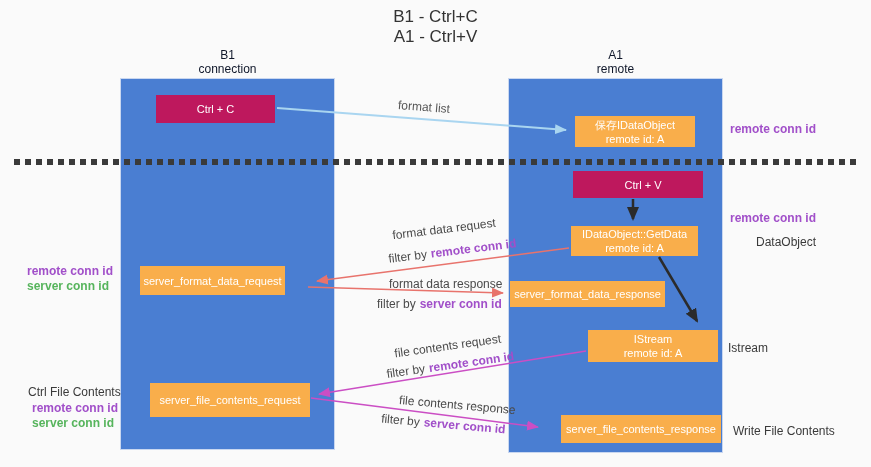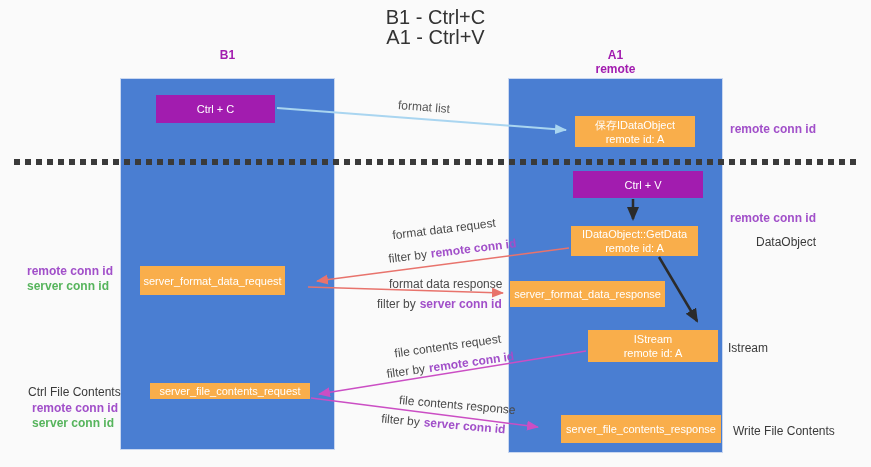--- a/index.html
+++ b/index.html
@@ -1,47 +1,47 @@
 <!DOCTYPE html>
 <html><head>
 <meta charset="utf-8">
 <style>
   html,body { margin:0; padding:0; background:#fafafa; }
   .canvas { position:relative; width:871px; height:467px; background:#fafafa;
             font-family:"Liberation Sans", sans-serif; overflow:hidden; }
   .abs { position:absolute; }
 
-  .title { left:0; right:0; top:7px; text-align:center; font-size:20px;
+  .title { left:0; right:0; top:7px; text-align:center; font-size:17px;
            color:#333; line-height:20px; }
 
-  .lane-header { text-align:center; font-size:12px; color:#a21caf; line-height:14px;font-weight:bold; }
+  .lane-header { text-align:center; font-size:12px; color:#0f172a; line-height:14px; }
   #hdr-left  { left:120px; width:215px; top:48px; }
   #hdr-right { left:508px; width:215px; top:48px; }
 
   .lane { background:#4a7ed2; border:1px solid #c9d7f0; box-sizing:border-box; }
   #lane-left  { left:120px; top:78px; width:215px; height:372px; }
   #lane-right { left:508px; top:78px; width:215px; height:375px; }
 
   .dashed { left:14px; top:159px; width:845px; height:6px;
             background:repeating-linear-gradient(90deg,#3a3a3a 0 6px, transparent 6px 11px); }
 
   .node { position:absolute; color:#fff; font-size:11px; text-align:center;
           display:flex; flex-direction:column; justify-content:center;
           line-height:14px; white-space:nowrap; }
-  .green  { background:#a21caf; }
+  .green  { background:#be185d; }
   .orange { background:#f9ae4b; }
 
   #ctrl-c    { left:156px; top:95px;  width:119px; height:28px; }
   #save-obj  { left:575px; top:116px; width:120px; height:31px; }
   #ctrl-v    { left:573px; top:171px; width:120px; height:27px;padding-left:10px; }
   #getdata   { left:571px; top:226px; width:127px; height:30px; }
   #fmt-req   { left:140px; top:266px; width:145px; height:29px; }
   #fmt-resp  { left:510px; top:281px; width:155px; height:26px; }
   #istream   { left:588px; top:330px; width:130px; height:32px; }
-  #file-req  { left:150px; top:383px; width:160px; height:16px; }
+  #file-req  { left:150px; top:383px; width:160px; height:34px; }
   #file-resp { left:545px; top:415px; width:160px; height:28px;margin-left:16px; }
 
   .ann { font-size:12px; color:#3a3a3a; white-space:nowrap; }
   .purple { color:#a14fc9; font-weight:bold; }
   .greent { color:#56b45c; font-weight:bold; }
   #r-conn1      { left:730px; top:122px; }
   #r-conn2      { left:730px; top:211px; }
   #r-dataobject { left:730px; top:235px;margin-left:26px; }
   #r-istream    { left:728px; top:341px; }
   #r-write      { left:733px; top:424px; }
@@ -68,20 +68,21 @@
 
 <div class="canvas">
 
   <div class="abs title">
     <div>B1 - Ctrl+C</div>
     <div>A1 - Ctrl+V</div>
   </div>
 
   <div class="abs lane-header" id="hdr-left">
     <div>B1</div>
+    <div>connection</div>
   </div>
   <div class="abs lane-header" id="hdr-right">
     <div>A1</div>
     <div>remote</div>
   </div>
 
   <div class="abs lane" id="lane-left"></div>
   <div class="abs lane" id="lane-right"></div>
 
   <div class="abs dashed"></div>

